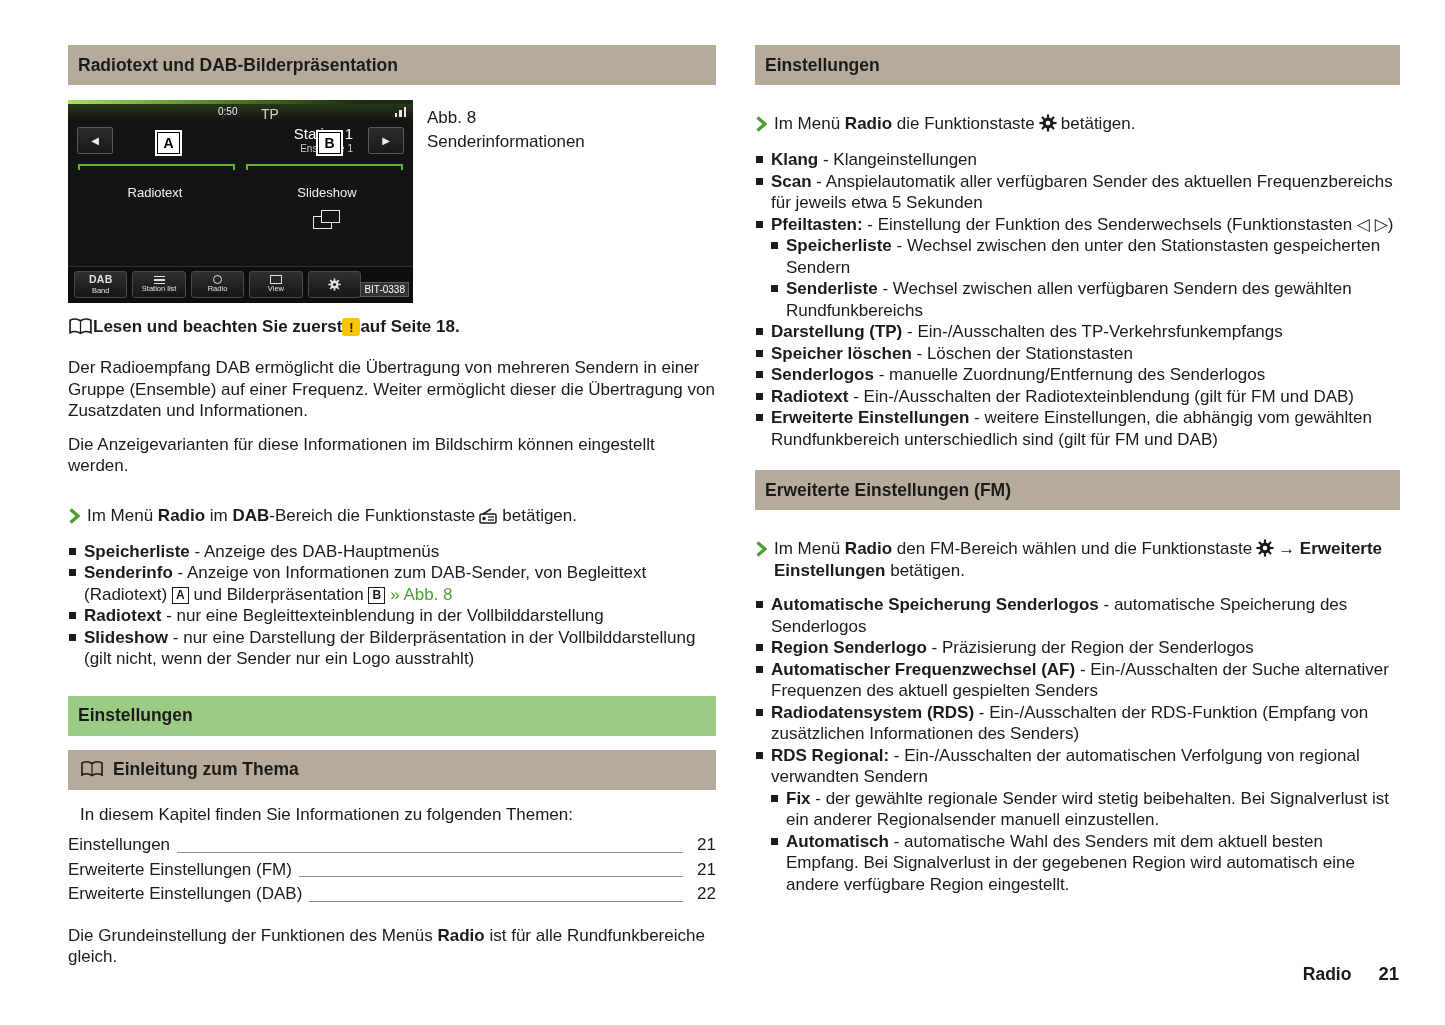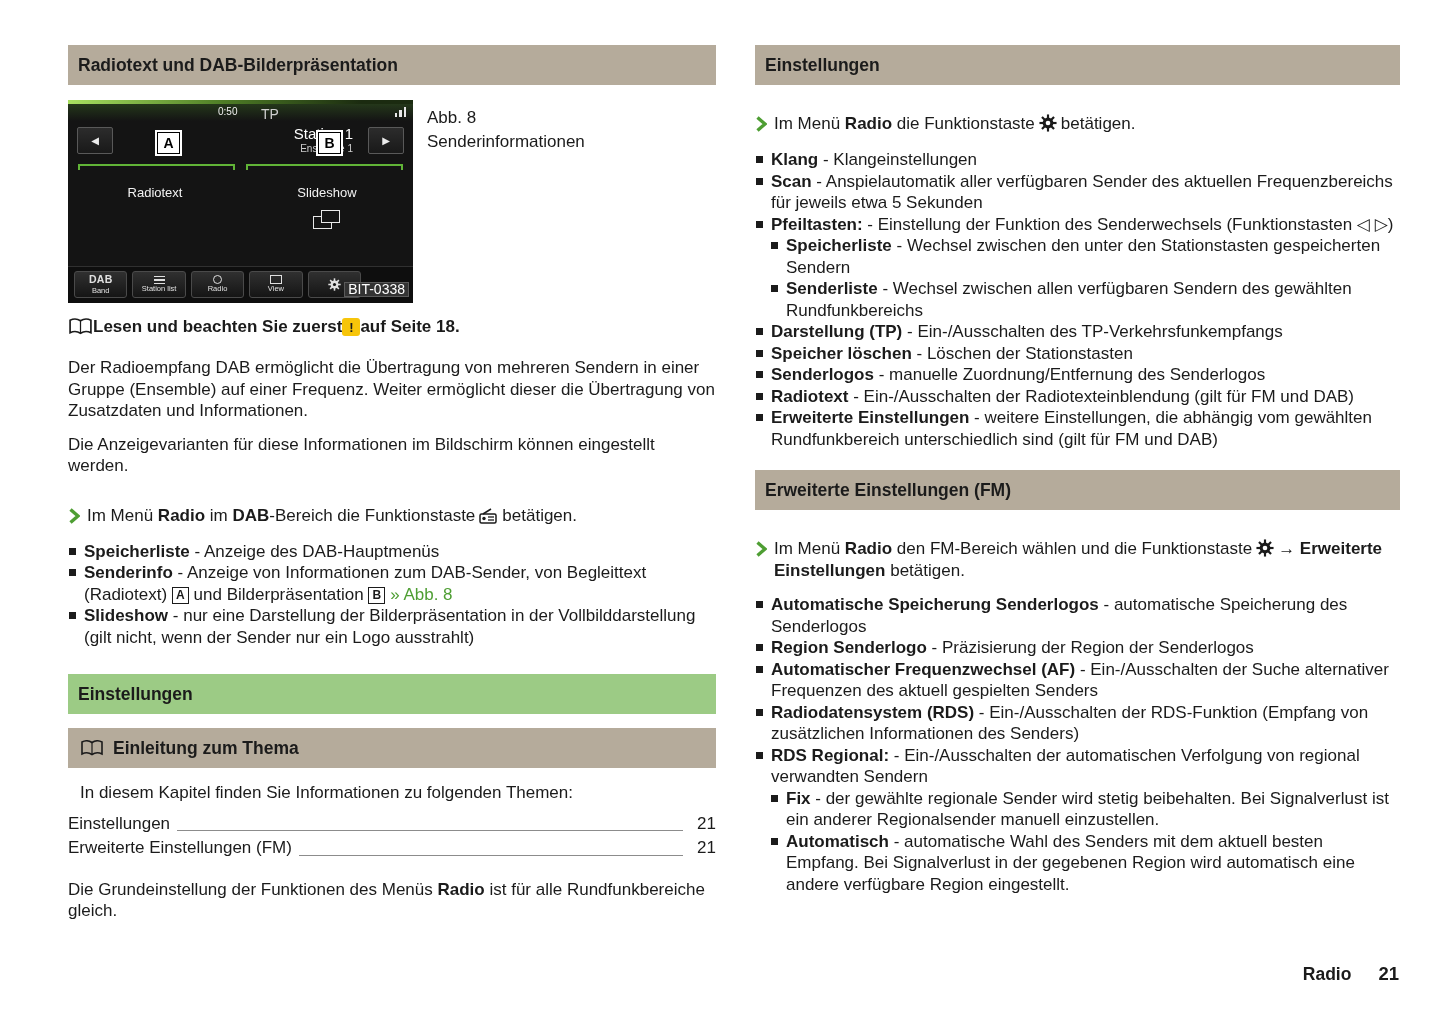--- a/index.html
+++ b/index.html
@@ -41,21 +41,21 @@
   .scr-slideicon{position:absolute;top:109px;left:173px;width:172px;height:22px;}
   .slide-r1{position:absolute;left:72px;top:7px;width:19px;height:13px;border:1.5px solid #e8e8e8;}
   .slide-r2{position:absolute;left:80px;top:1px;width:19px;height:13px;border:1.5px solid #e8e8e8;background:#141414;}
   .scr-btnbar{position:absolute;bottom:0;left:0;width:100%;height:37px;background:#0e0e0e;border-top:1px solid #303030;display:flex;gap:5px;padding:4px 52px 5px 6px;}
   .scr-btn{flex:1;border:1px solid #4a4a4a;border-radius:3px;background:linear-gradient(#303030,#151515);color:#e0e0e0;display:flex;flex-direction:column;align-items:center;justify-content:center;gap:1px;font-size:7.5px;line-height:1.1;text-align:center;}
   .btn-big{font-size:10.5px;font-weight:bold;letter-spacing:0.3px;}
   .ic-list{display:block;width:11px;height:8px;border-top:1.5px solid #e0e0e0;border-bottom:1.5px solid #e0e0e0;position:relative;}
   .ic-list::after{content:"";position:absolute;left:0;top:2.6px;width:11px;height:1.5px;background:#e0e0e0;}
   .ic-knob{display:block;width:9px;height:9px;border:1.5px solid #e0e0e0;border-radius:50%;}
   .ic-view{display:block;width:12px;height:9px;border:1.3px solid #e0e0e0;}
-  .scr-code{position:absolute;right:4px;bottom:6px;font-size:14px;color:#ffffff;background:#333333;border:1px solid #5a5a5a;padding:0 3px;line-height:13px;}
+  .scr-code{position:absolute;right:4px;bottom:6px;font-size:10px;color:#ffffff;background:#333333;border:1px solid #5a5a5a;padding:0 3px;line-height:13px;}
   
   .note{display:flex;align-items:center;margin-top:14px;font-size:17px;font-weight:bold;text-align:center;}
   .warn{width:18px;height:18px;background:#f7c50a;border-radius:3px;display:flex;align-items:center;justify-content:center;font-size:13px;font-weight:bold;color:#1b1b1b;flex:none;}
   
   .action{display:flex;margin-top:28px;}
   .chev{flex:none;margin:3px 7px 0 1px;}
   .atext{font-size:17px;line-height:21.5px;}
   .inline-icon{vertical-align:-3px;margin:0 4px;}
   
   .blist{list-style:none;margin-top:13px;}
@@ -181,20 +181,24 @@
       <li class="bitem">
           <span class="bullet"></span>
           <span class="txt"><b>Speicherliste</b><span> - Anzeige des DAB-Hauptmenüs</span></span>
         </li>
       <li class="bitem">
           <span class="bullet"></span>
           <span class="txt"><b>Senderinfo</b><span> - Anzeige von Informationen zum DAB-Sender, von Begleittext (Radiotext) </span><span class="keybox">A</span><span> und Bilderpräsentation </span><span class="keybox">B</span> <a class="ref">» Abb. 8</a></span>
         </li>
       <li class="bitem">
           <span class="bullet"></span>
+          <span class="txt"><b>Radiotext</b><span> - nur eine Begleittexteinblendung in der Vollbilddarstellung</span></span>
+        </li>
+      <li class="bitem">
+          <span class="bullet"></span>
           <span class="txt"><b>Slideshow</b><span> - nur eine Darstellung der Bilderpräsentation in der Vollbilddarstellung (gilt nicht, wenn der Sender nur ein Logo ausstrahlt)</span></span>
         </li>
     </ul>
 
     <div class="hdr hdr-green mt26">
       <span>Einstellungen</span>
     </div>
 
     <div class="hdr mt14">
       <svg width="24" height="17" viewBox="0 0 24 17">
@@ -209,20 +213,25 @@
     <div class="toc">
       <div class="toc-row">
           <span class="toc-label">Einstellungen</span>
           <span class="toc-leader"></span>
           <span class="toc-page">21</span>
         </div>
       <div class="toc-row">
           <span class="toc-label">Erweiterte Einstellungen (FM)</span>
           <span class="toc-leader"></span>
           <span class="toc-page">21</span>
+        </div>
+      <div class="toc-row">
+          <span class="toc-label">Erweiterte Einstellungen (DAB)</span>
+          <span class="toc-leader"></span>
+          <span class="toc-page">22</span>
         </div>
     </div>
 
     <p class="body mt18"><span>Die Grundeinstellung der Funktionen des Menüs </span><b>Radio</b><span> ist für alle Rundfunkbereiche gleich.</span></p>
 
   </div>
 
   <div class="col col-right">
 
     <div class="hdr">

